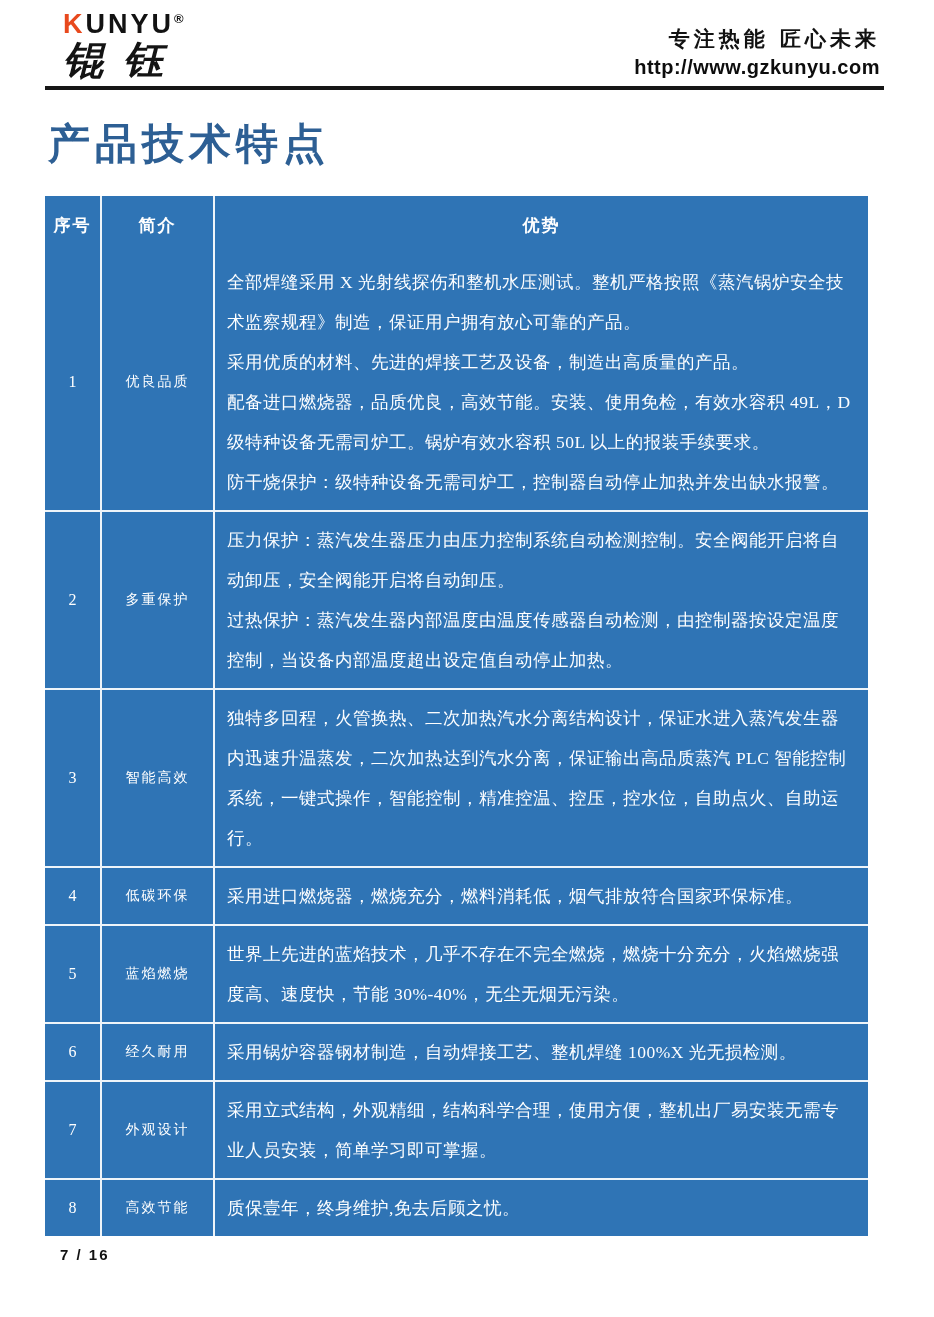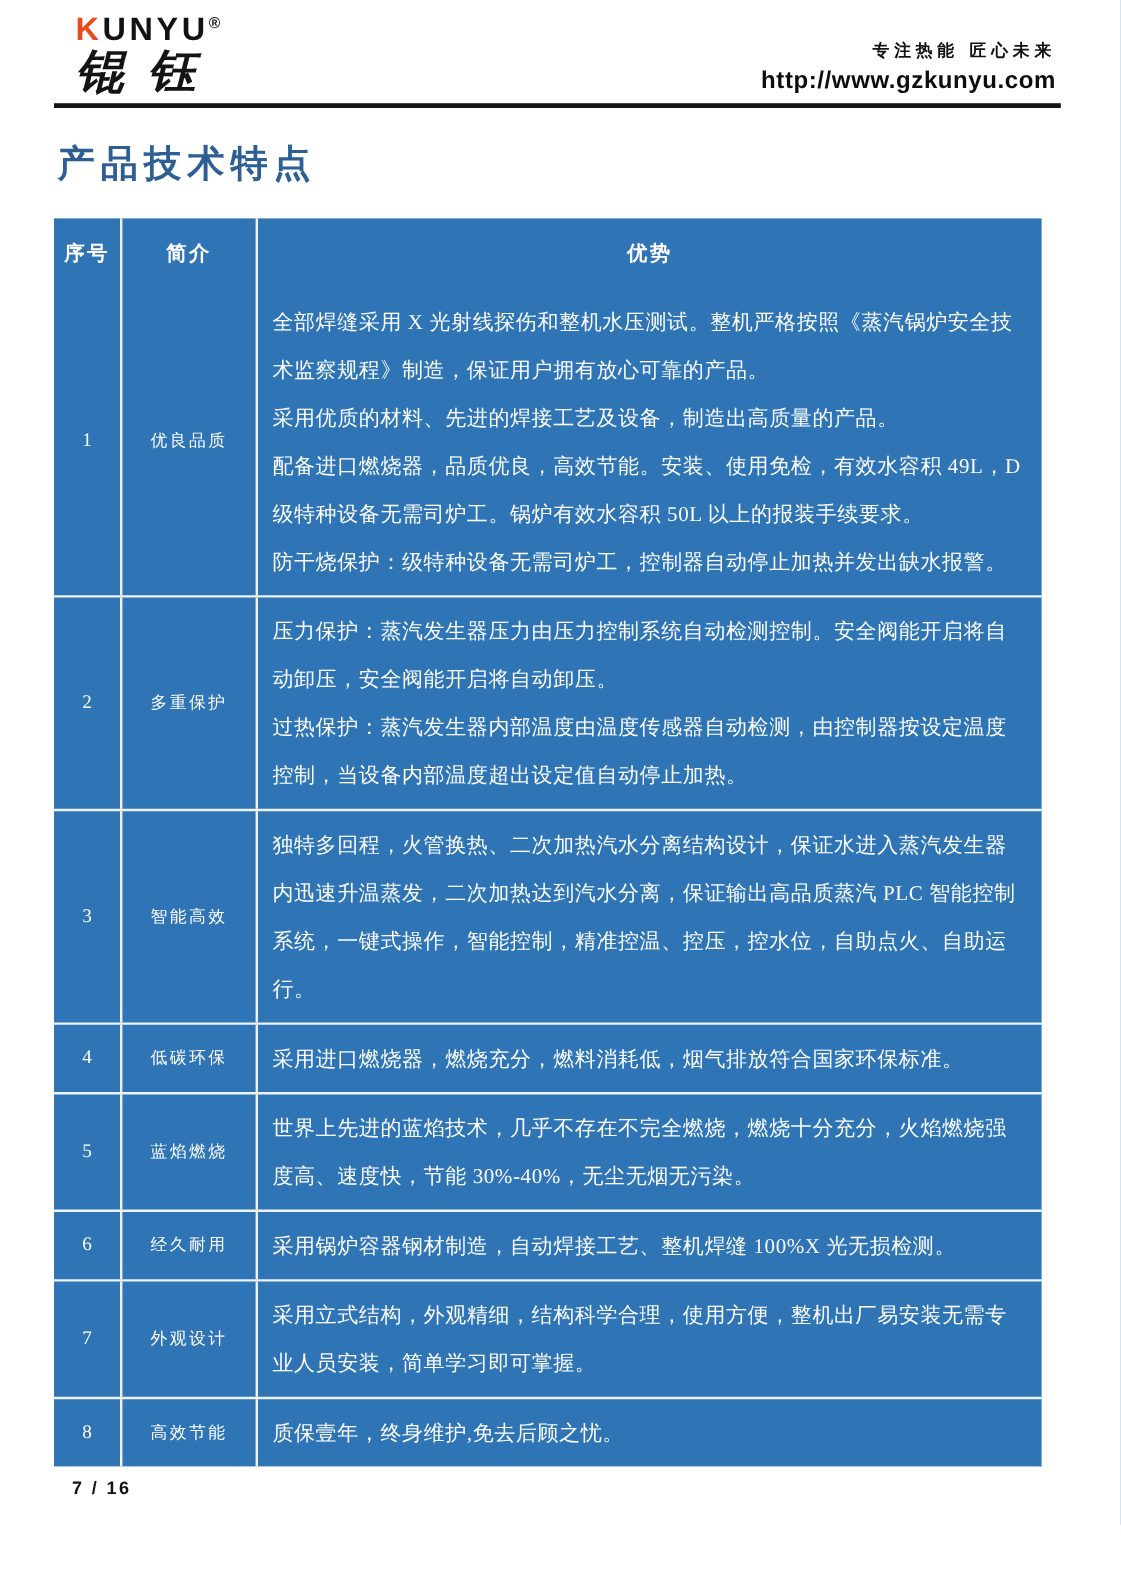--- a/index.html
+++ b/index.html
@@ -29,31 +29,31 @@
   }
   .logo-latin .k{color:var(--logo-red);}
   .logo-latin .reg{font-size:13px;vertical-align:super;letter-spacing:0;}
   .logo-cn{
     font-family:"DejaVu Serif", serif;font-weight:bold;font-style:italic;
     font-size:40px;letter-spacing:20px;margin-top:2px;color:#141414;
   }
   .header-right{text-align:right;line-height:1.25;padding-bottom:0px;}
   .slogan{
     font-family:"DejaVu Serif", serif;font-weight:bold;
-    font-size:14px;letter-spacing:4px;color:#121212;
+    font-size:21px;letter-spacing:4px;color:#121212;
   }
   .site-url{
     font-family:"Liberation Sans", sans-serif;font-weight:bold;
     font-size:20px;color:#0d0d0d;margin-top:3px;letter-spacing:.5px;
   }
 
   
   .doc-title{
     margin:26px 0 0 48px;
-    font-size:31px;font-weight:bold;color:var(--title-blue);
+    font-size:42px;font-weight:bold;color:var(--title-blue);
     letter-spacing:5px;font-family:Liberation Serif, serif;
   }
 
   
   .feature-table{
     margin:24px 0 0 45px;width:823px;
     background:var(--table-blue);
     color:#ffffff;
   }
   .t-row{

